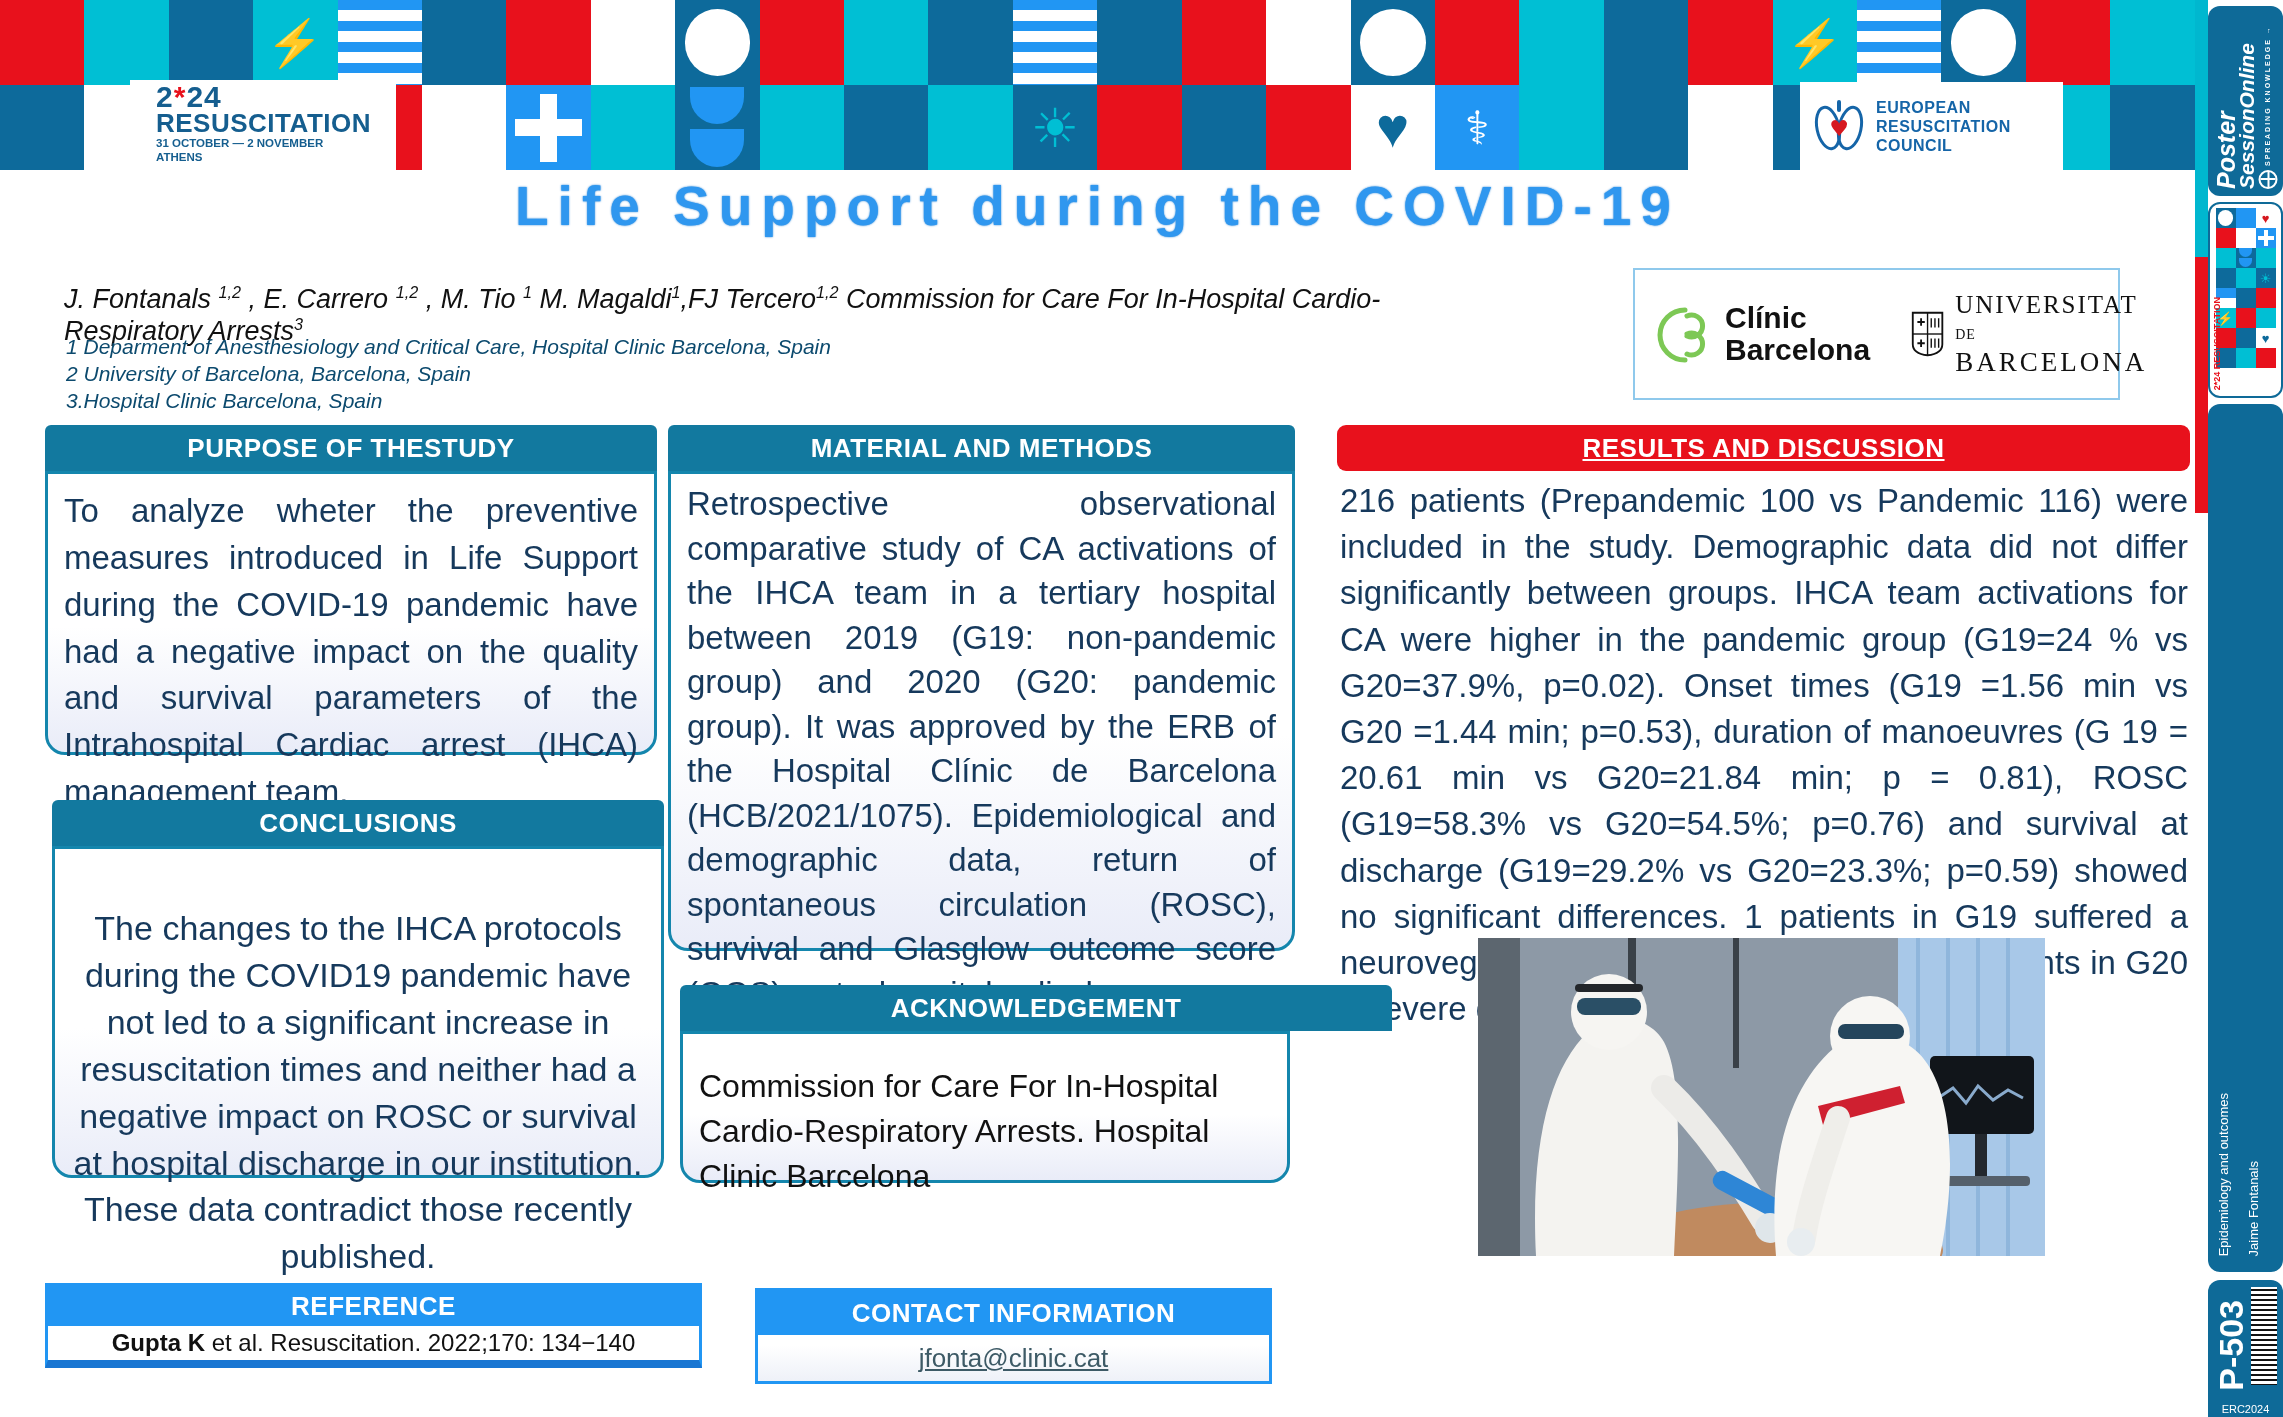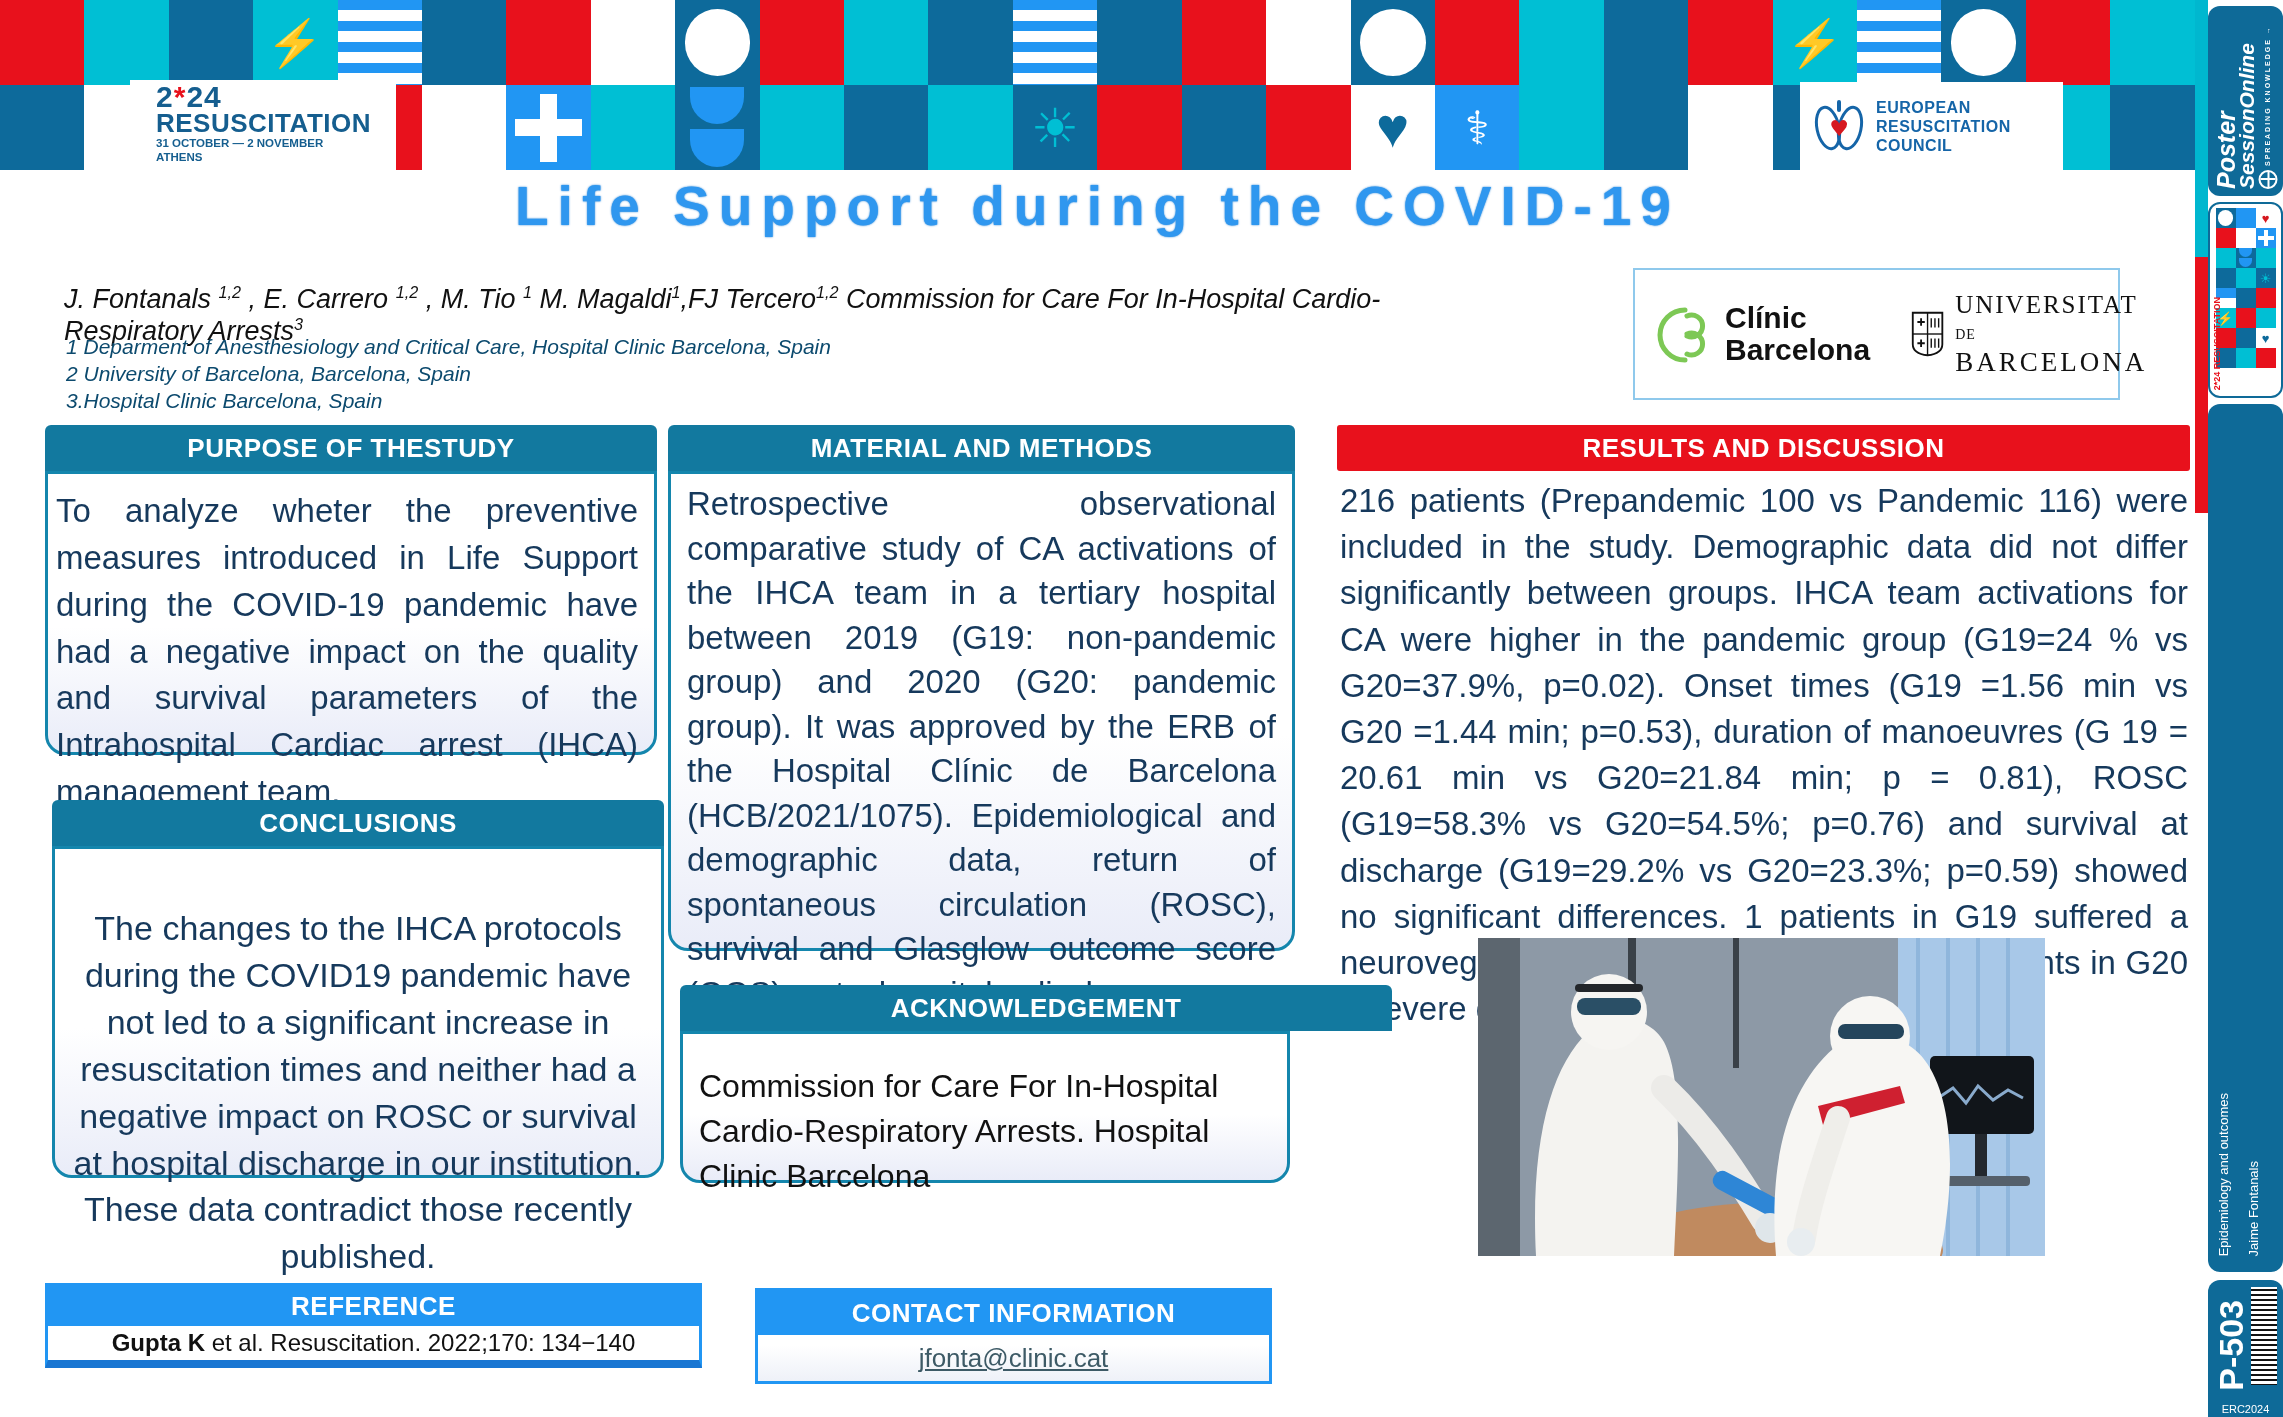--- a/index.html
+++ b/index.html
@@ -62,27 +62,27 @@
   .ub-wrap{display:flex;align-items:center;gap:10px;}
   .ub-name{font-family:"Liberation Serif",serif;color:#111;}
   .ub-l1{font-size:25px;letter-spacing:2px;line-height:26px;}
   .ub-de{font-size:14px;letter-spacing:1px;}
   .ub-l2{font-size:27px;letter-spacing:3px;line-height:28px;}
 
   
   .sec-head{position:absolute;color:#fff;font-weight:bold;font-size:26px;text-align:center;
     line-height:46px;height:46px;letter-spacing:0.5px;border-radius:6px 6px 0 0;}
   .teal{background:#12799f}
-  .redh{background:#e8111c;border-radius:3px;}
+  .redh{background:#e8111c;border-radius:9px;text-decoration:underline;}
   .blueh{background:#2196f3;border-radius:0;}
   .sec-body{position:absolute;background:linear-gradient(180deg,#ffffff 55%,#e9ecf8 100%);
     border:3px solid #1486ad;border-radius:0 0 20px 20px;box-sizing:border-box;
     color:#16395c;font-size:33px;padding:14px 16px;}
   .just{text-align:justify;line-height:1.35;}
-  .purpose-body{line-height:1.42;padding-left:8px;}
+  .purpose-body{line-height:1.42;}
   .concl-body{text-align:center;line-height:1.38;font-size:34px;padding-top:56px;}
   .ack-body{color:#111;font-size:32px;line-height:1.4;padding-top:30px;}
   .results-body{position:absolute;color:#16395c;font-size:33px;line-height:1.40;text-align:justify;}
 
   
   .ref-box{position:absolute;left:45px;top:1283px;width:657px;border:3px solid #2196f3;
     border-bottom:8px solid #1976d2;box-sizing:border-box;background:#fff;}
   .ref-head{display:block;position:static;width:100%;height:40px;line-height:40px;}
   .ref-body{text-align:center;font-size:24px;color:#111;line-height:34px;height:34px;background:#fff;}
   .contact-box{position:absolute;left:755px;top:1288px;width:517px;border:3px solid #2196f3;

